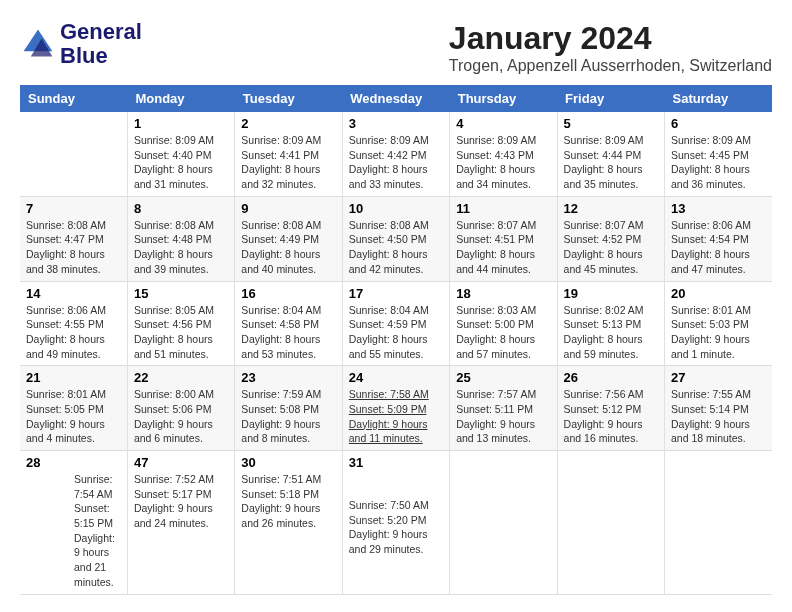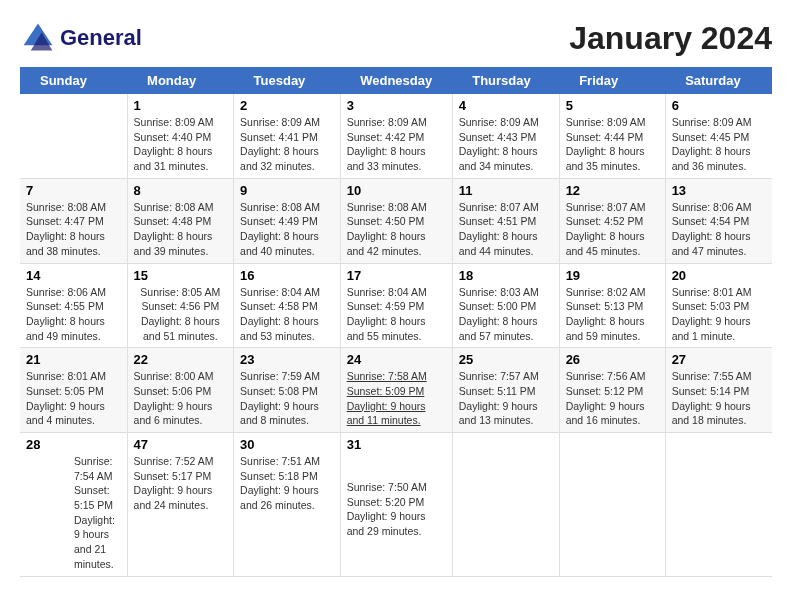--- a/index.html
+++ b/index.html
@@ -47,21 +47,21 @@
     }
     table {
       width: 100%;
       border-collapse: collapse;
       font-size: 11px;
     }
     thead tr th {
       background-color: #3a6fc4;
       color: #fff;
       text-align: left;
-      padding: 6px 20px;
+      padding: 6px 8px;
       font-size: 13px;
       font-weight: bold;
     }
     tbody tr {
       border-bottom: 1px solid #ddd;
     }
     tbody tr td {
       vertical-align: top;
       padding: 4px 6px;
       border-right: 1px solid #e0e0e0;
@@ -97,24 +97,26 @@
 <body>
 
 <div class="header-area">
   <div class="logo">
     <svg class="logo-icon" viewBox="0 0 40 40" width="40" height="40">
       <polygon points="20,4 36,28 4,28" fill="#3a6fc4"></polygon>
       <polygon points="24,14 36,34 12,34" fill="#1a1a6e" opacity="0.7"></polygon>
     </svg>
     <div class="logo-text">
       <div>General</div>
+      <div>Blue</div>
     </div>
   </div>
   <div class="title-area">
     <div class="month-title">January 2024</div>
+    <div class="subtitle">Trogen, Appenzell Ausserrhoden, Switzerland</div>
   </div>
 </div>
 
 <table>
   <thead>
     <tr>
     <th>Sunday</th>
         <th>Monday</th>
         <th>Tuesday</th>
         <th>Wednesday</th>
@@ -223,21 +225,21 @@
       <tr>
         <td>
           <span class="day-num">14</span>
           <div class="day-detail" style="white-space: pre-line;">Sunrise: 8:06 AM
 Sunset: 4:55 PM
 Daylight: 8 hours
 and 49 minutes.</div>
         </td>
         <td>
           <span class="day-num">15</span>
-          <div class="day-detail" style="white-space: pre-line; text-align: center;">Sunrise: 8:05 AM
+          <div class="day-detail" style="white-space: pre-line;">Sunrise: 8:05 AM
 Sunset: 4:56 PM
 Daylight: 8 hours
 and 51 minutes.</div>
         </td>
         <td>
           <span class="day-num">16</span>
           <div class="day-detail" style="white-space: pre-line;">Sunrise: 8:04 AM
 Sunset: 4:58 PM
 Daylight: 8 hours
 and 53 minutes.</div>

